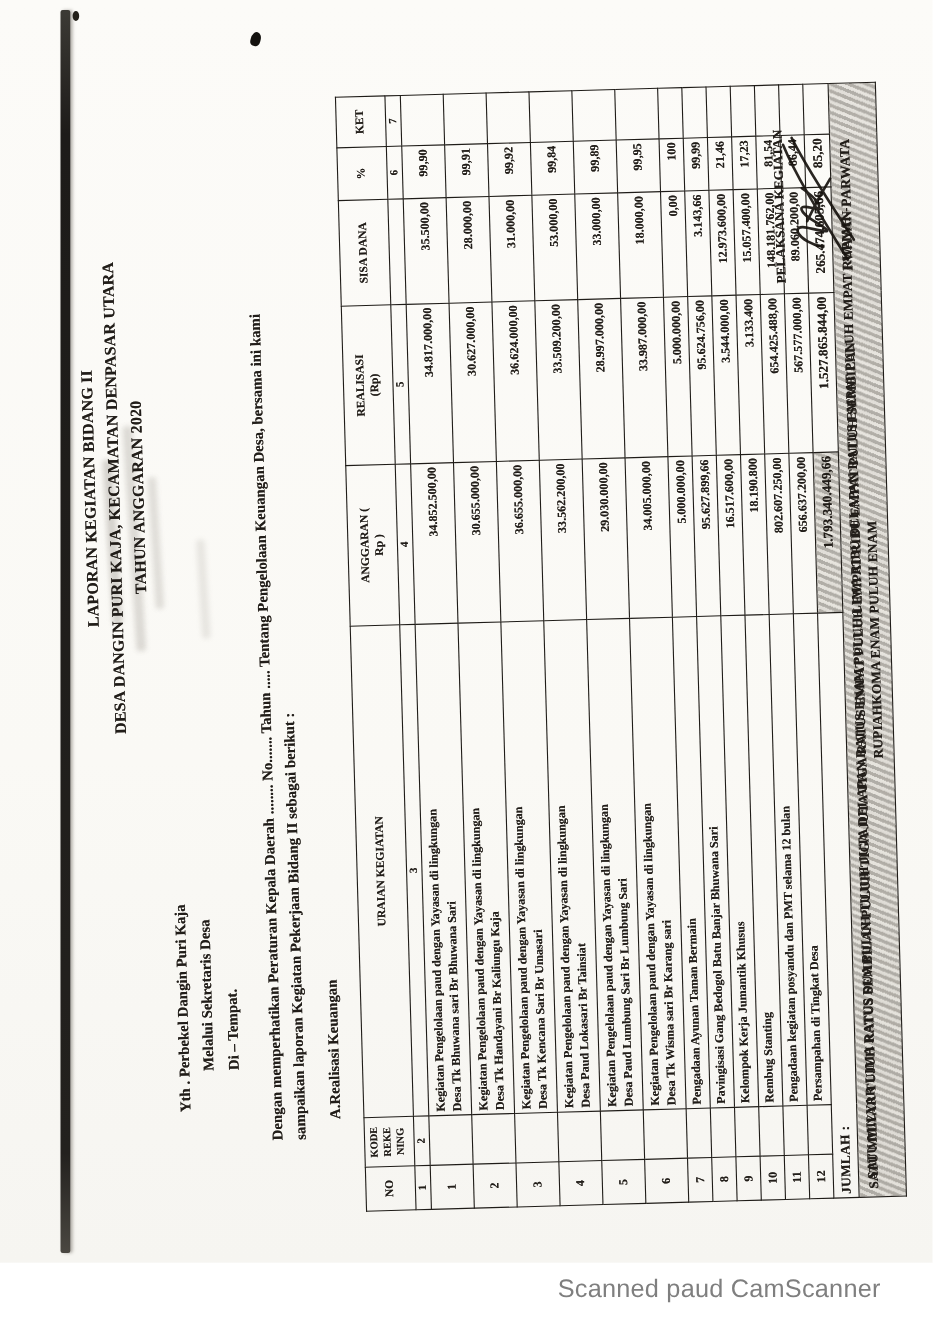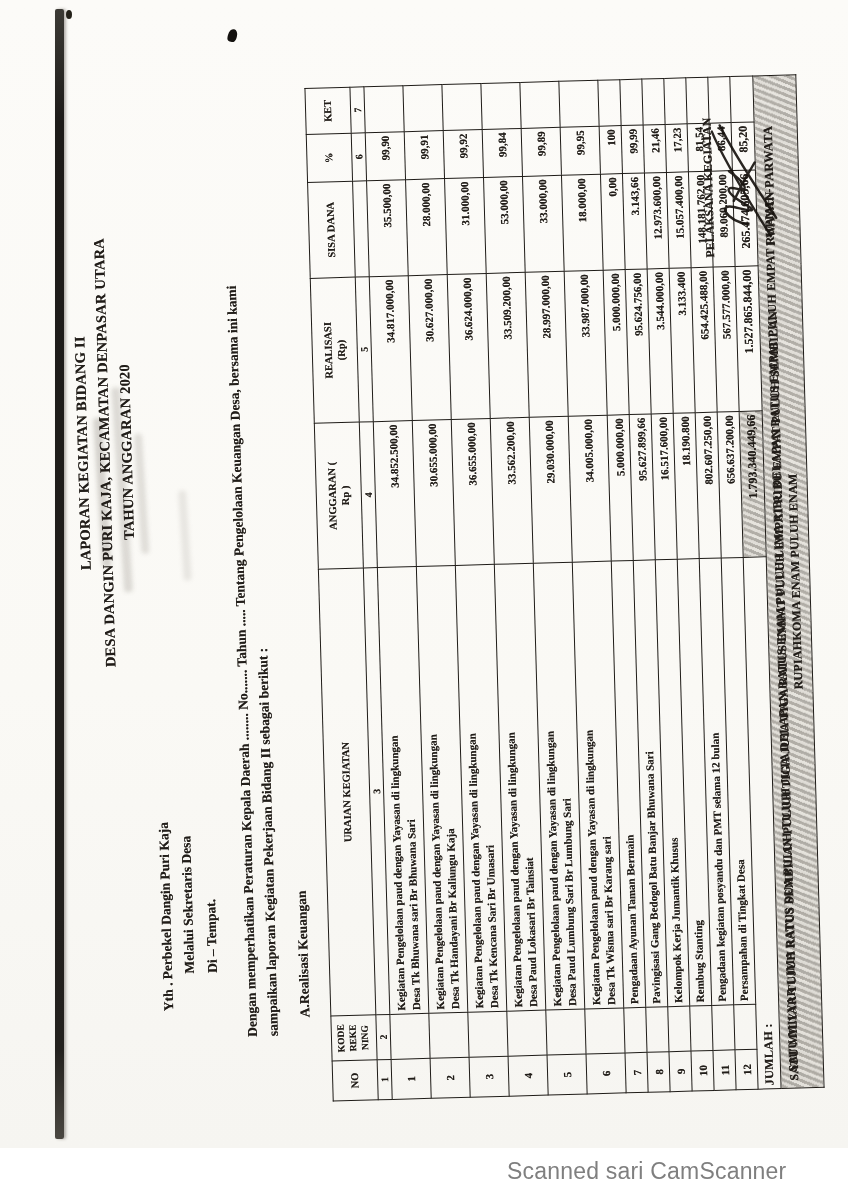--- a/index.html
+++ b/index.html
@@ -342,15 +342,15 @@
             </g>
           </svg>
           <div class="sig-name">I WAYAN PARWATA</div>
         </div>
 
       </div>
     </div>
   </div>
 
   <div class="cam-strip">
-    <div class="cam-text">Scanned sari CamScanner</div>
+    <div class="cam-text">Scanned paud CamScanner</div>
   </div>
 </div>
 
 </body></html>

